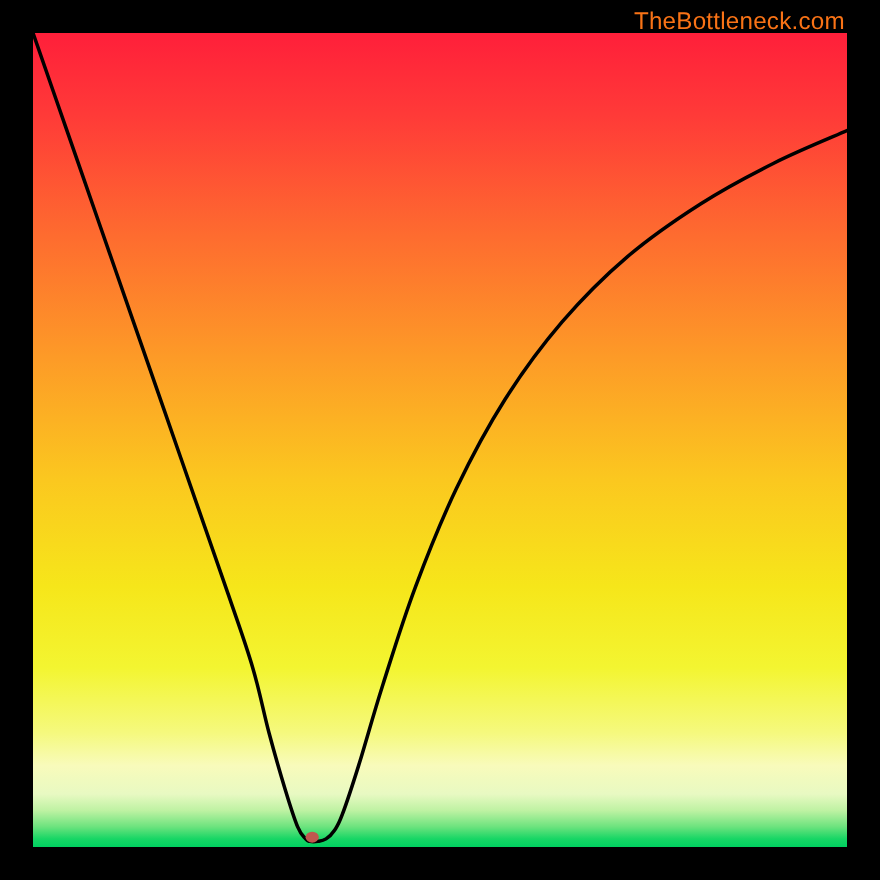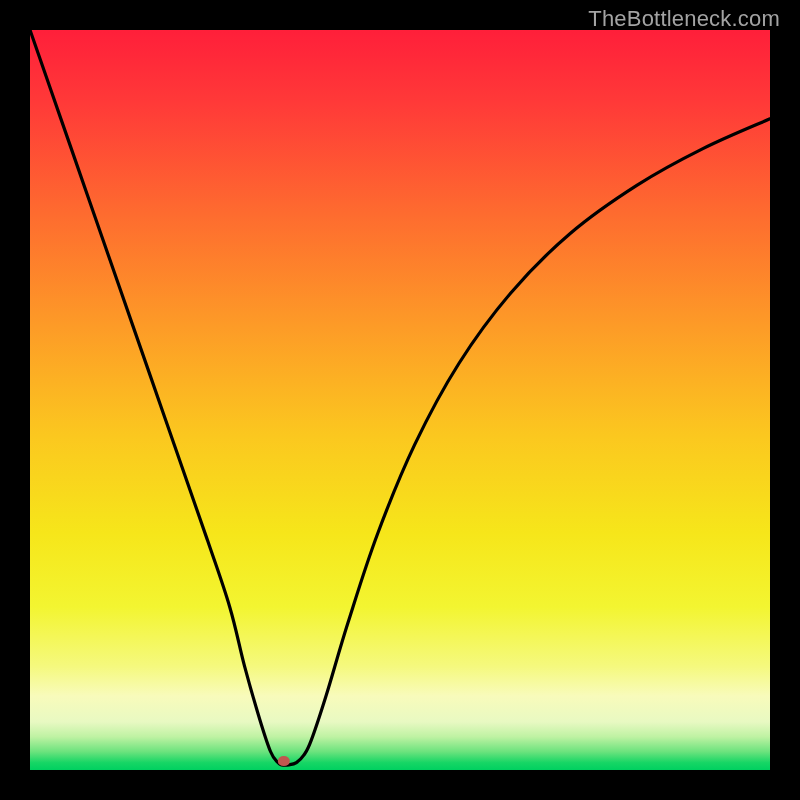--- a/index.html
+++ b/index.html
@@ -23,22 +23,22 @@
     position: absolute;
     left: 30px;
     top: 30px;
     width: 740px;
     height: 740px;
     overflow: hidden;
   }
   .watermark {
     position: absolute;
     top: 6px;
-    right: 20px;
-    color: #a3a3a3;
+    right: 32px;
+    color: #f97316;
     font-size: 22px;
     font-weight: 500;
     letter-spacing: 0.2px;
   }
   svg {
     display: block;
   }
 </style>
 </head>
 <body>

